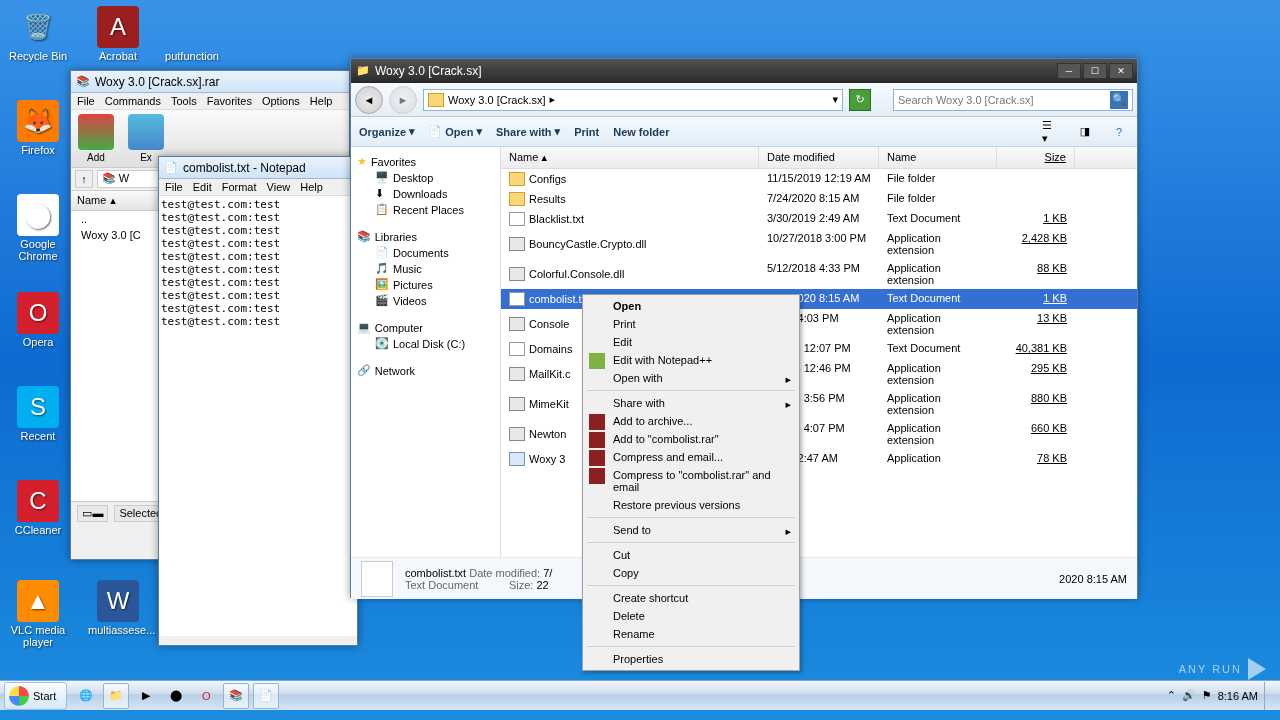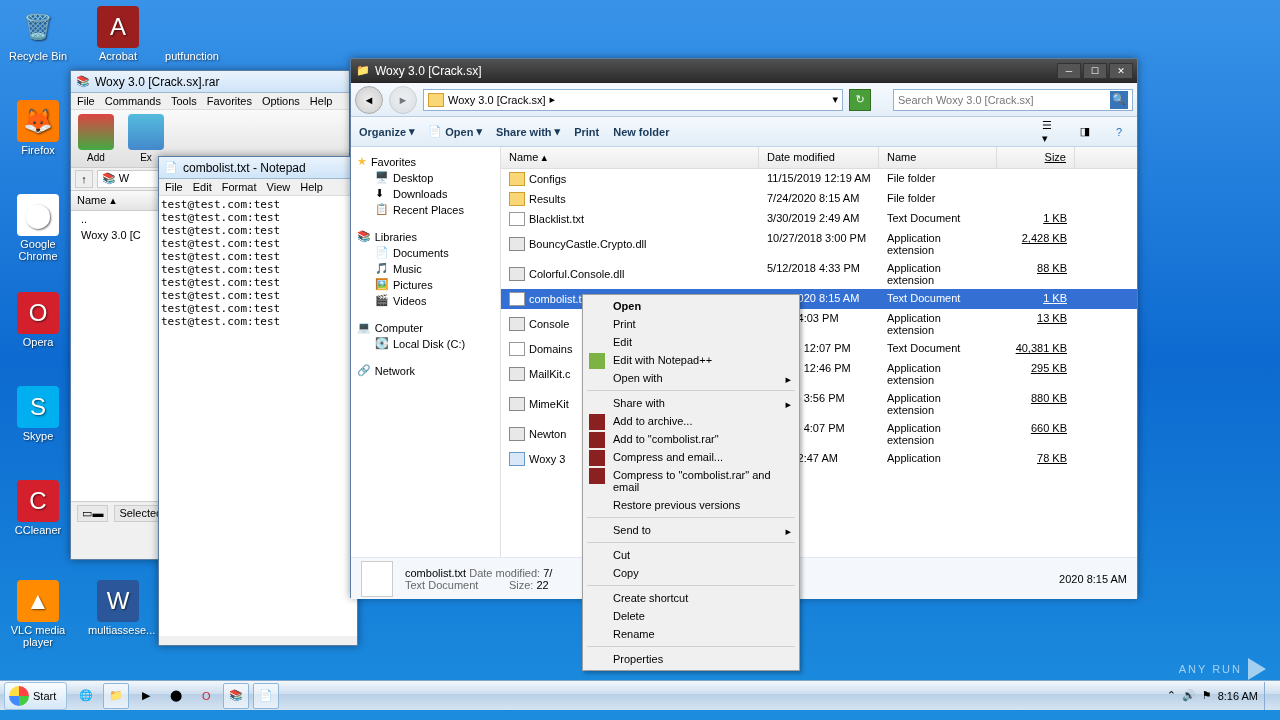--- a/index.html
+++ b/index.html
@@ -119,21 +119,21 @@
       <div class="desktop-icon" style="left: 8px; top: 194px;">
         <div class="ico" style="background:#fff">⬤</div>
         <div class="lbl">Google Chrome</div>
       </div>
       <div class="desktop-icon" style="left: 8px; top: 292px;">
         <div class="ico" style="background:#d4202c">O</div>
         <div class="lbl">Opera</div>
       </div>
       <div class="desktop-icon" style="left: 8px; top: 386px;">
         <div class="ico" style="background:#00aff0">S</div>
-        <div class="lbl">Skype</div>
+        <div class="lbl">Recent</div>
       </div>
       <div class="desktop-icon" style="left: 8px; top: 480px;">
         <div class="ico" style="background:#d4202c">C</div>
         <div class="lbl">CCleaner</div>
       </div>
       <div class="desktop-icon" style="left: 8px; top: 580px;">
         <div class="ico" style="background:#ff8c00">▲</div>
         <div class="lbl">VLC media player</div>
       </div>
       <div class="desktop-icon" style="left: 88px; top: 580px;">

